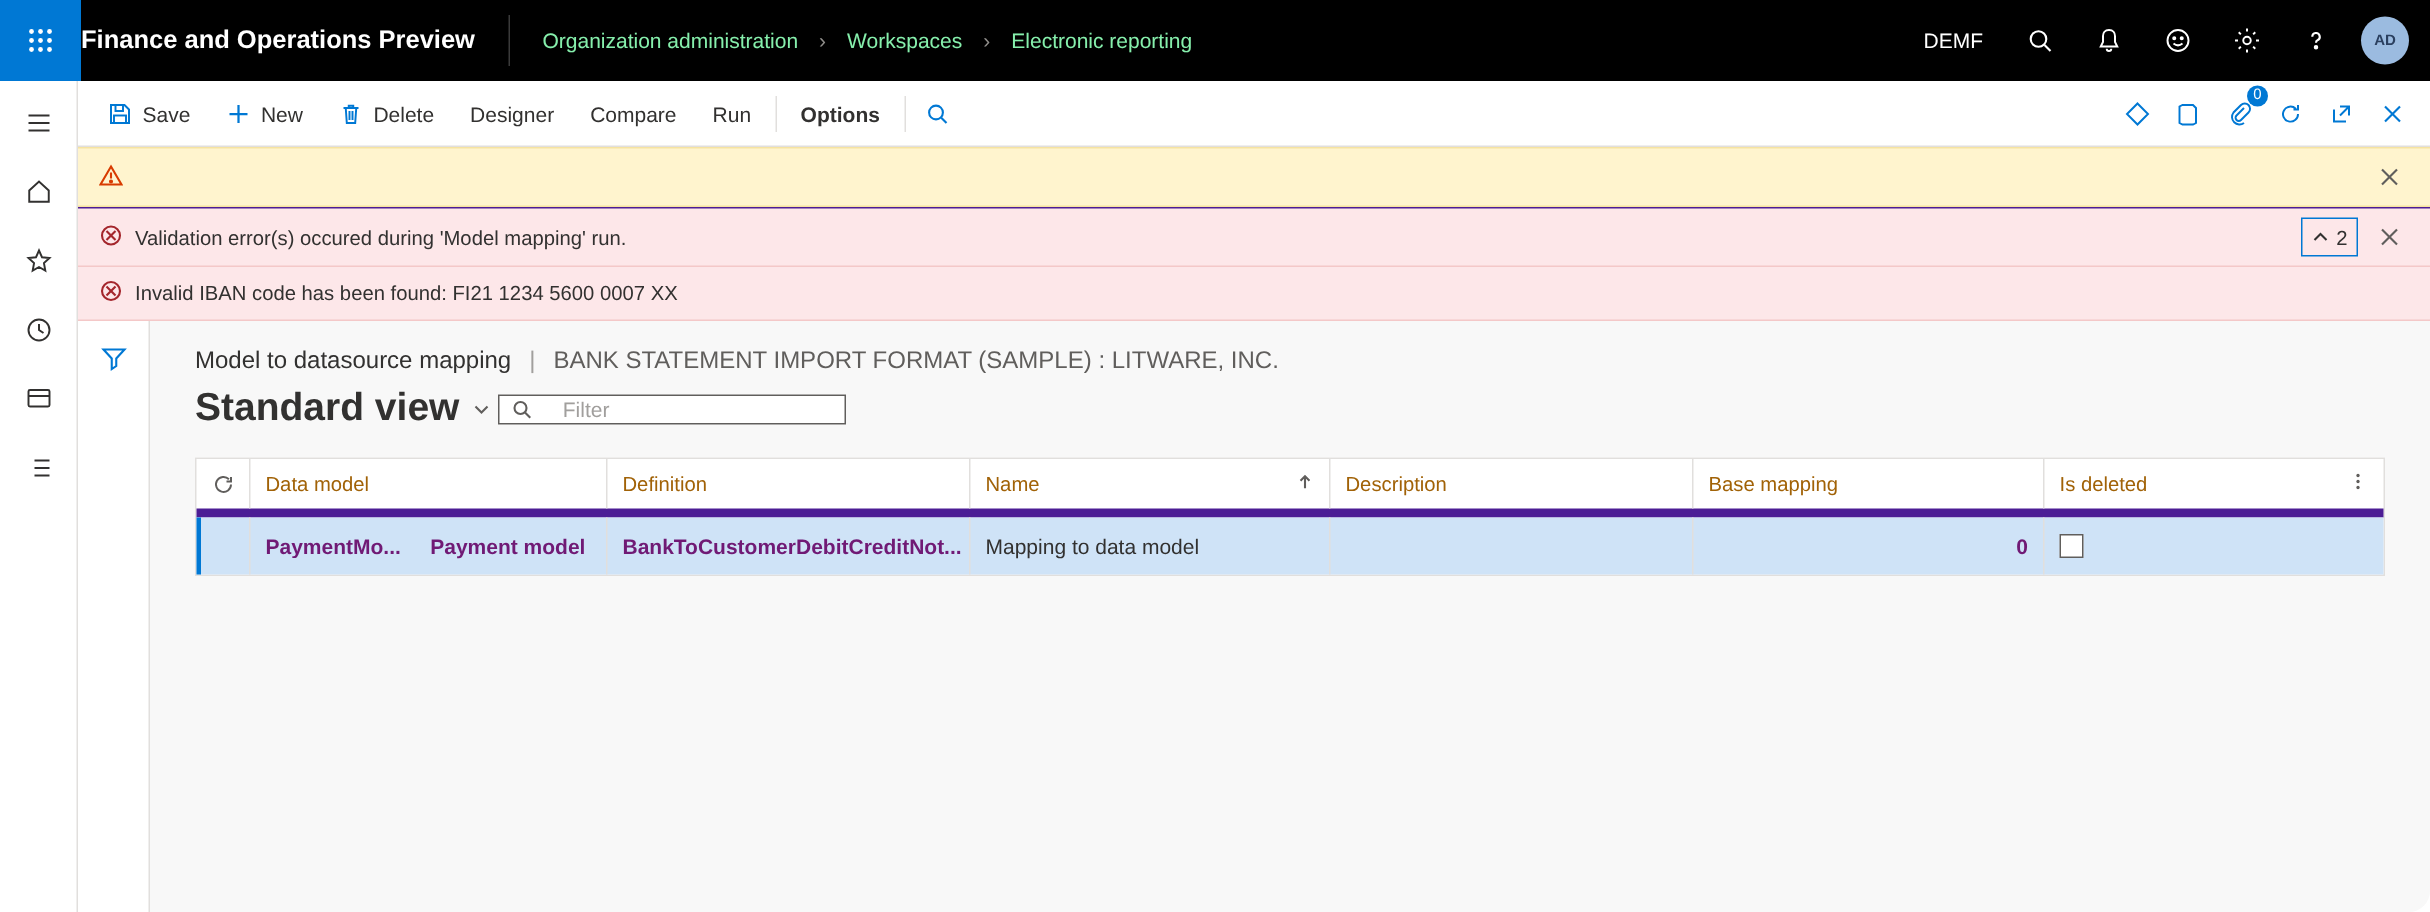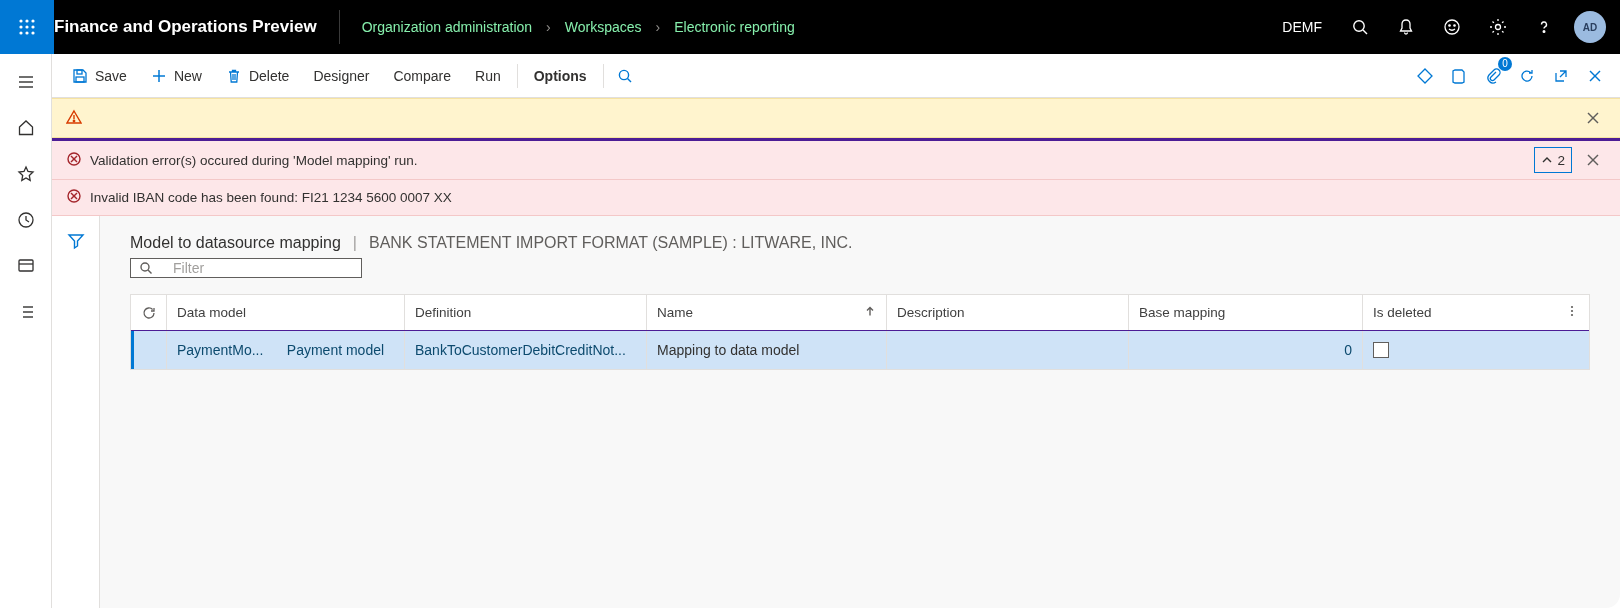--- a/index.html
+++ b/index.html
@@ -186,21 +186,21 @@
     gap: 8px;
   }
   .msgbar.warning {
     background: #fff4ce;
     border-top: 1px solid #f6e3a1;
     border-bottom: 1px solid #f6e3a1;
     color: #323130;
   }
   .msgbar.error {
     background: #fde7e9;
-    border-top: 3px solid #4c1d95;
+    border-top: 1px solid #4c1d95;
     border-bottom: 1px solid #f4c8c8;
     color: #323130;
   }
   .msgbar.error + .msgbar.error { border-top: none; justify-content: flex-end; }
   .msgbar .micon { flex: none; }
   .msgbar.warning .micon { color: #d83b01; }
   .msgbar.error .micon { color: #a4262c; }
   .msgbar .spacer { flex: 1; }
   .msgbar .closer, .msgbar .expander {
     width: 26px; height: 26px;
@@ -288,22 +288,22 @@
     border: 1px solid #e1dfdd;
     background: #ffffff;
     width: 100%;
   }
   .grid-header, .grid-row {
     display: flex;
     align-items: stretch;
     min-height: 36px;
   }
   .grid-header {
-    border-bottom: 1px solid #4c1d95;
-    color: #404040;
+    border-bottom: 6px solid #4c1d95;
+    color: #a16207;
     font-size: 13.5px;
   }
   .grid-row {
     background: #cfe3f7;
     position: relative;
     min-height: 38px;
   }
   .grid-row::before {
     content: '';
     position: absolute;
@@ -326,21 +326,21 @@
   .c-datamodel { flex: 0 0 238px; }
   .c-definition{ flex: 0 0 242px; }
   .c-name      { flex: 0 0 240px; position: relative; }
   .c-desc      { flex: 0 0 242px; }
   .c-base      { flex: 0 0 234px; }
   .c-deleted   { flex: 1; }
   .c-name .sort-arrow {
     position: absolute; right: 10px; top: 50%; transform: translateY(-50%);
     color: #605e5c;
   }
-  .grid-row .gcell a { color: #0c4a6e; text-decoration: none; }
+  .grid-row .gcell a { color: #701a75; text-decoration: none; font-weight: bold; }
   .dm-inner { display: flex; gap: 10px; width: 100%; }
   .dm-code { overflow: hidden; text-overflow: ellipsis; flex: 0 2 46%; }
   .dm-label { flex: 1; }
   .base-num {
     width: 100%;
     text-align: right;
     color: #0f6cbd;
   }
   .checkbox {
     width: 16px; height: 16px;
@@ -594,20 +594,28 @@
         <svg width="18" height="18" viewBox="0 0 18 18" fill="none" stroke="currentColor" stroke-width="1.4">
           <path d="M2 3h14l-5.5 6v5l-3 2v-7z"></path>
         </svg>
       </div>
 
       <div class="page">
         <div class="page-path">
           <span>Model to datasource mapping</span>
           <span class="sep">|</span>
           <span class="subtitle">BANK STATEMENT IMPORT FORMAT (SAMPLE) : LITWARE, INC.</span>
+        </div>
+        <div class="page-title">
+          <span>Standard view</span>
+          <span class="chev-down">
+            <svg width="14" height="14" viewBox="0 0 14 14" fill="none" stroke="currentColor" stroke-width="1.4">
+              <path d="M3 5l4 4 4-4"></path>
+            </svg>
+          </span>
         </div>
 
         <div class="filterbox">
           <svg width="14" height="14" viewBox="0 0 14 14" fill="none" stroke="#605e5c" stroke-width="1.4">
             <circle cx="6" cy="6" r="4"></circle>
               <line x1="9" y1="9" x2="12.5" y2="12.5"></line>
           </svg>
           <input type="text" placeholder="Filter" style="">
         </div>
 

